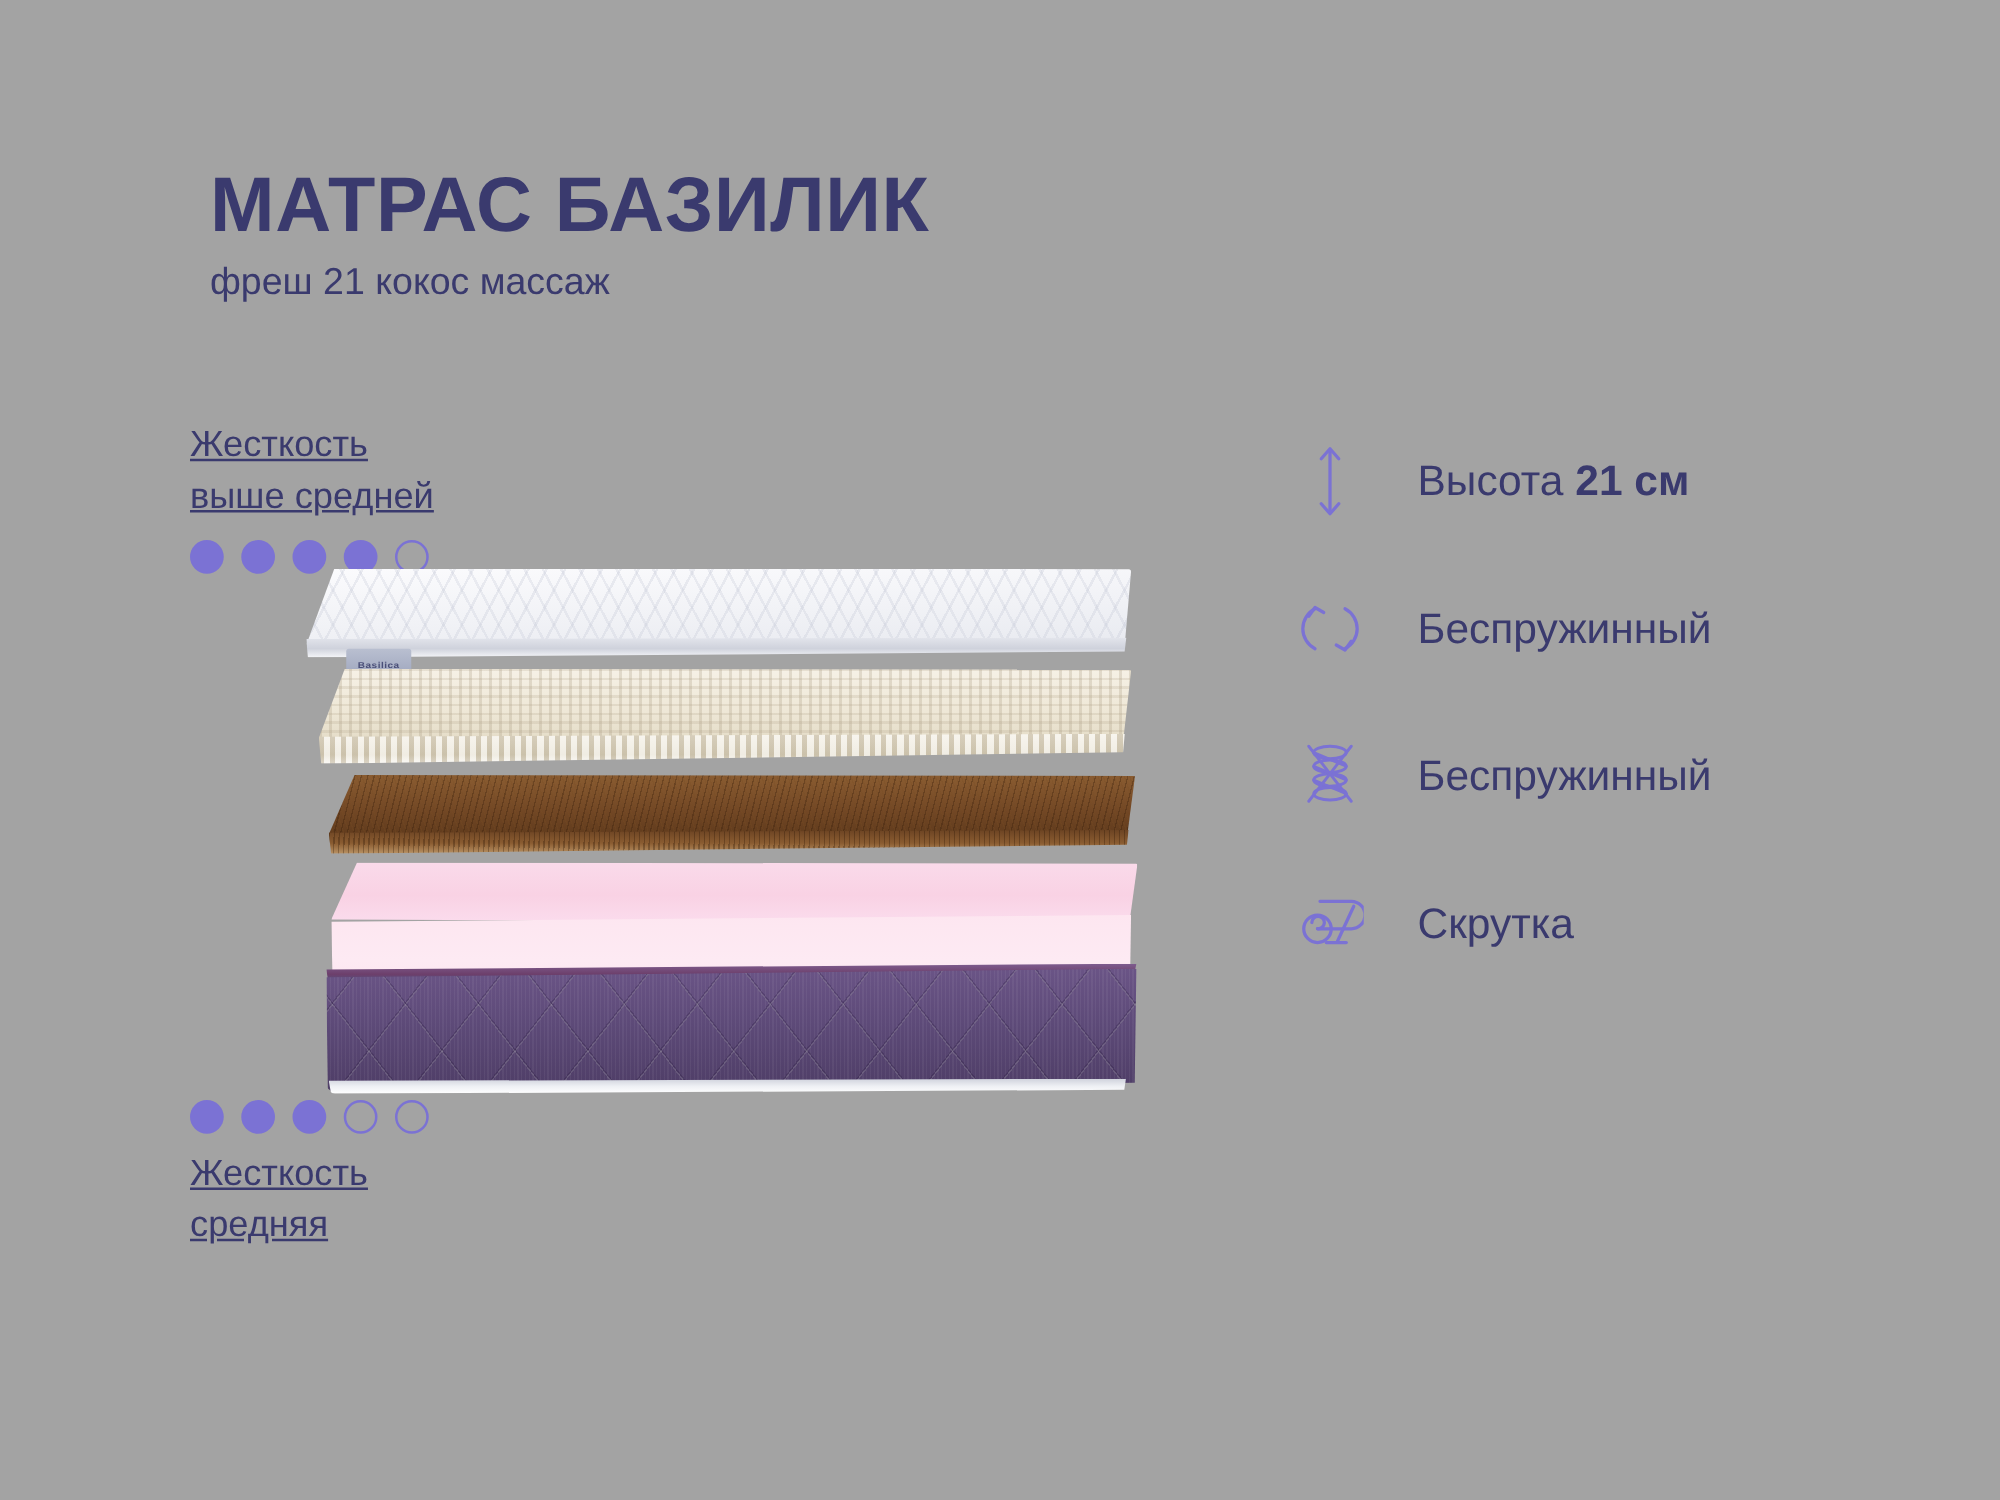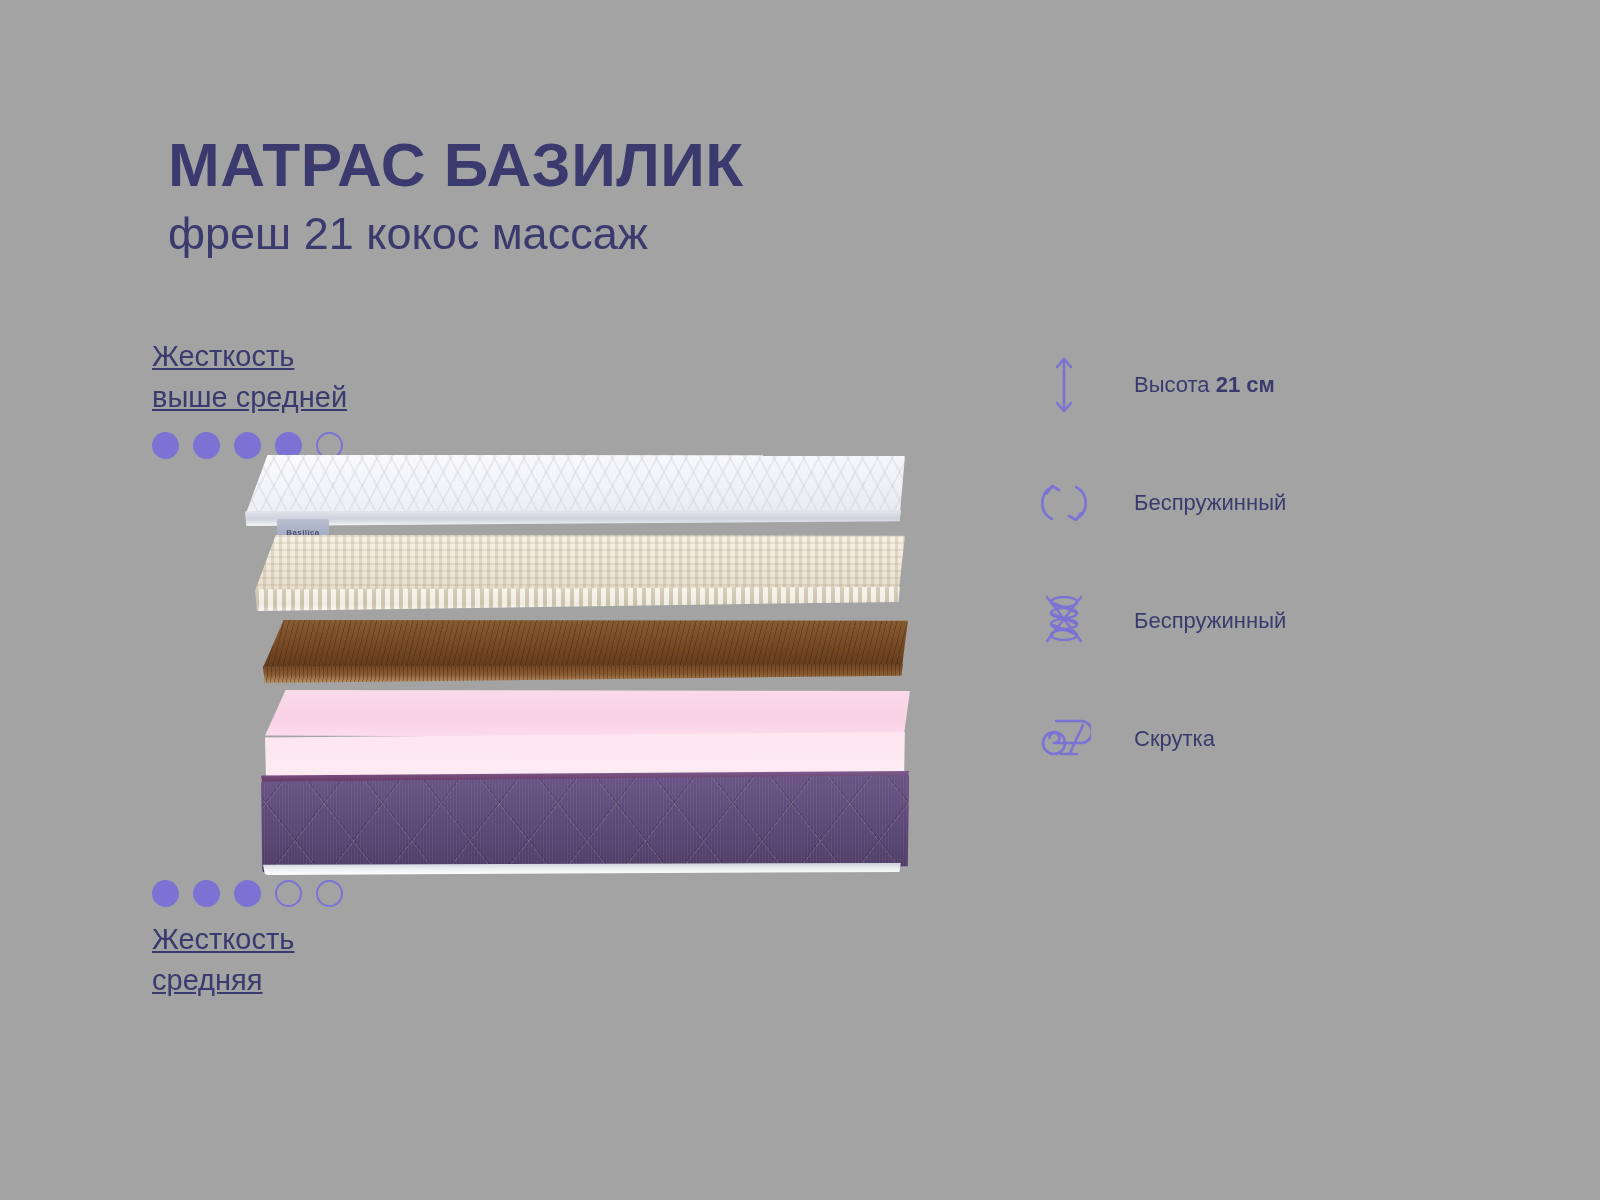--- a/index.html
+++ b/index.html
@@ -34,21 +34,21 @@
     font-size: 62px;
     font-weight: 700;
     letter-spacing: 0.5px;
     line-height: 1.05;
     color: #3a3a6e;
     text-transform: uppercase;
     margin: 0;
     white-space: nowrap;
   }
   .title-sub {
-    font-size: 45px;
+    font-size: 30px;
     font-weight: 400;
     line-height: 1.1;
     color: #3a3a6e;
     margin: 12px 0 0 0;
     white-space: nowrap;
   }
 
   
   .firmness {
     position: absolute;
@@ -266,21 +266,21 @@
   .feature-icon {
     width: 56px;
     height: 64px;
     flex: 0 0 56px;
     display: flex;
     align-items: center;
     justify-content: center;
   }
   .feature-icon svg { display: block; }
   .feature-text {
-    font-size: 22px;
+    font-size: 34px;
     font-weight: 400;
     color: #3a3a6e;
     white-space: nowrap;
   }
   .feature-text b { font-weight: 700; }
 </style>
 </head>
 <body>
 
 <div class="page">

